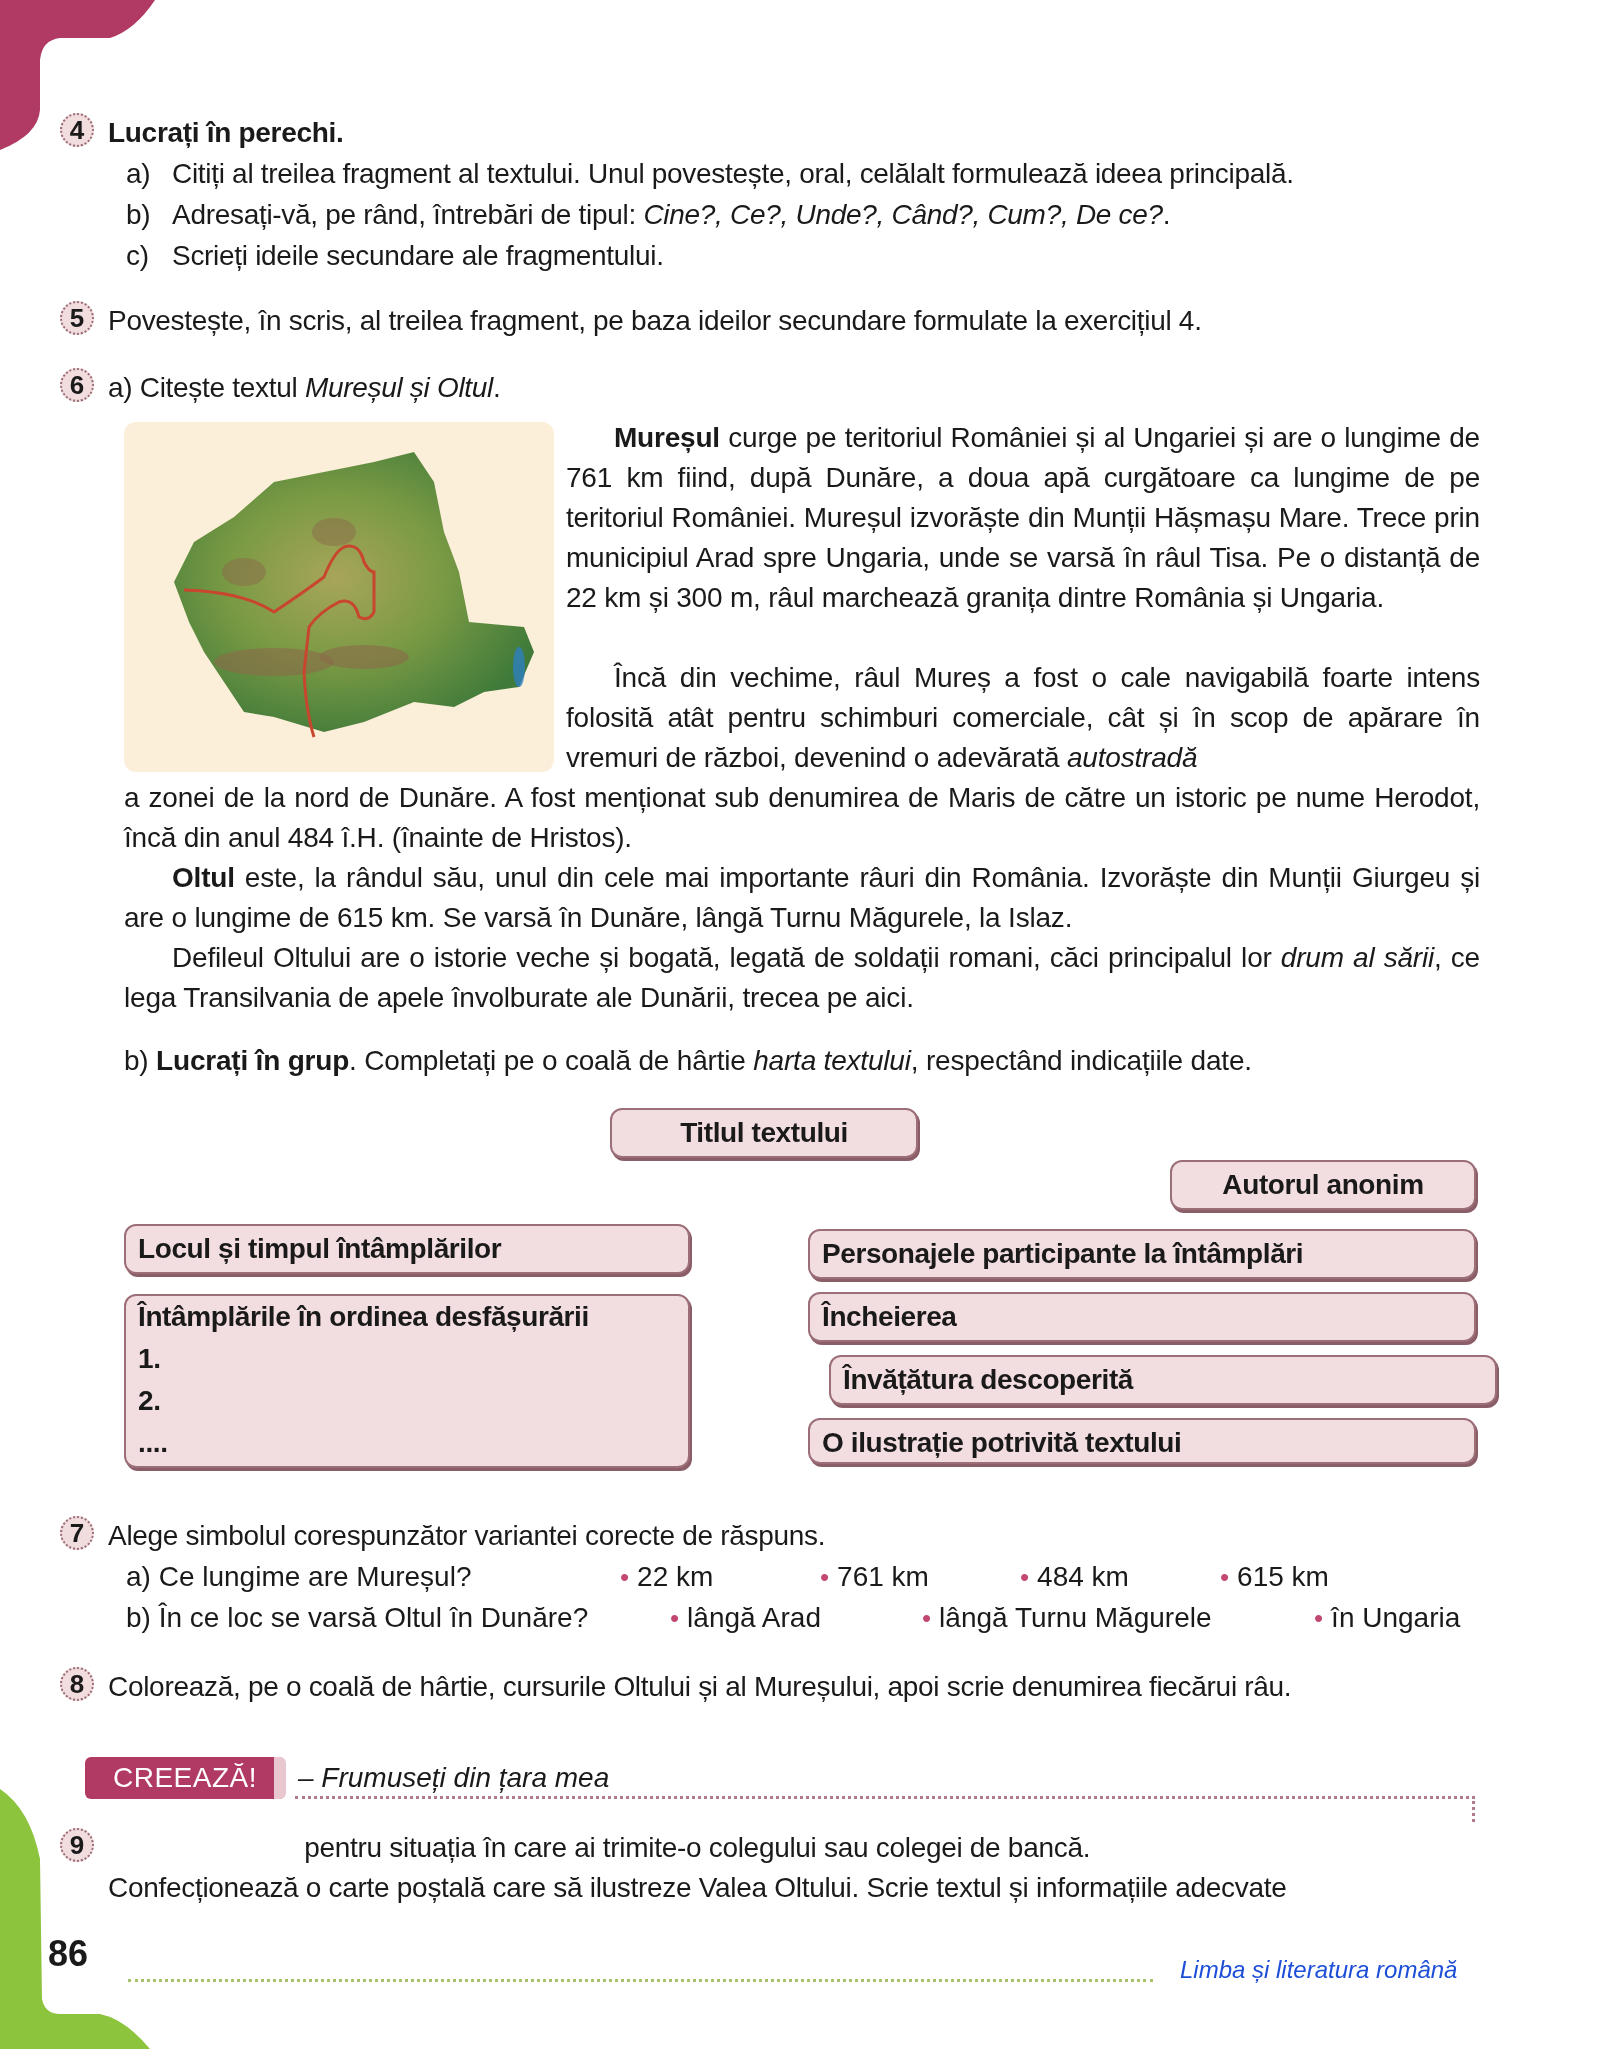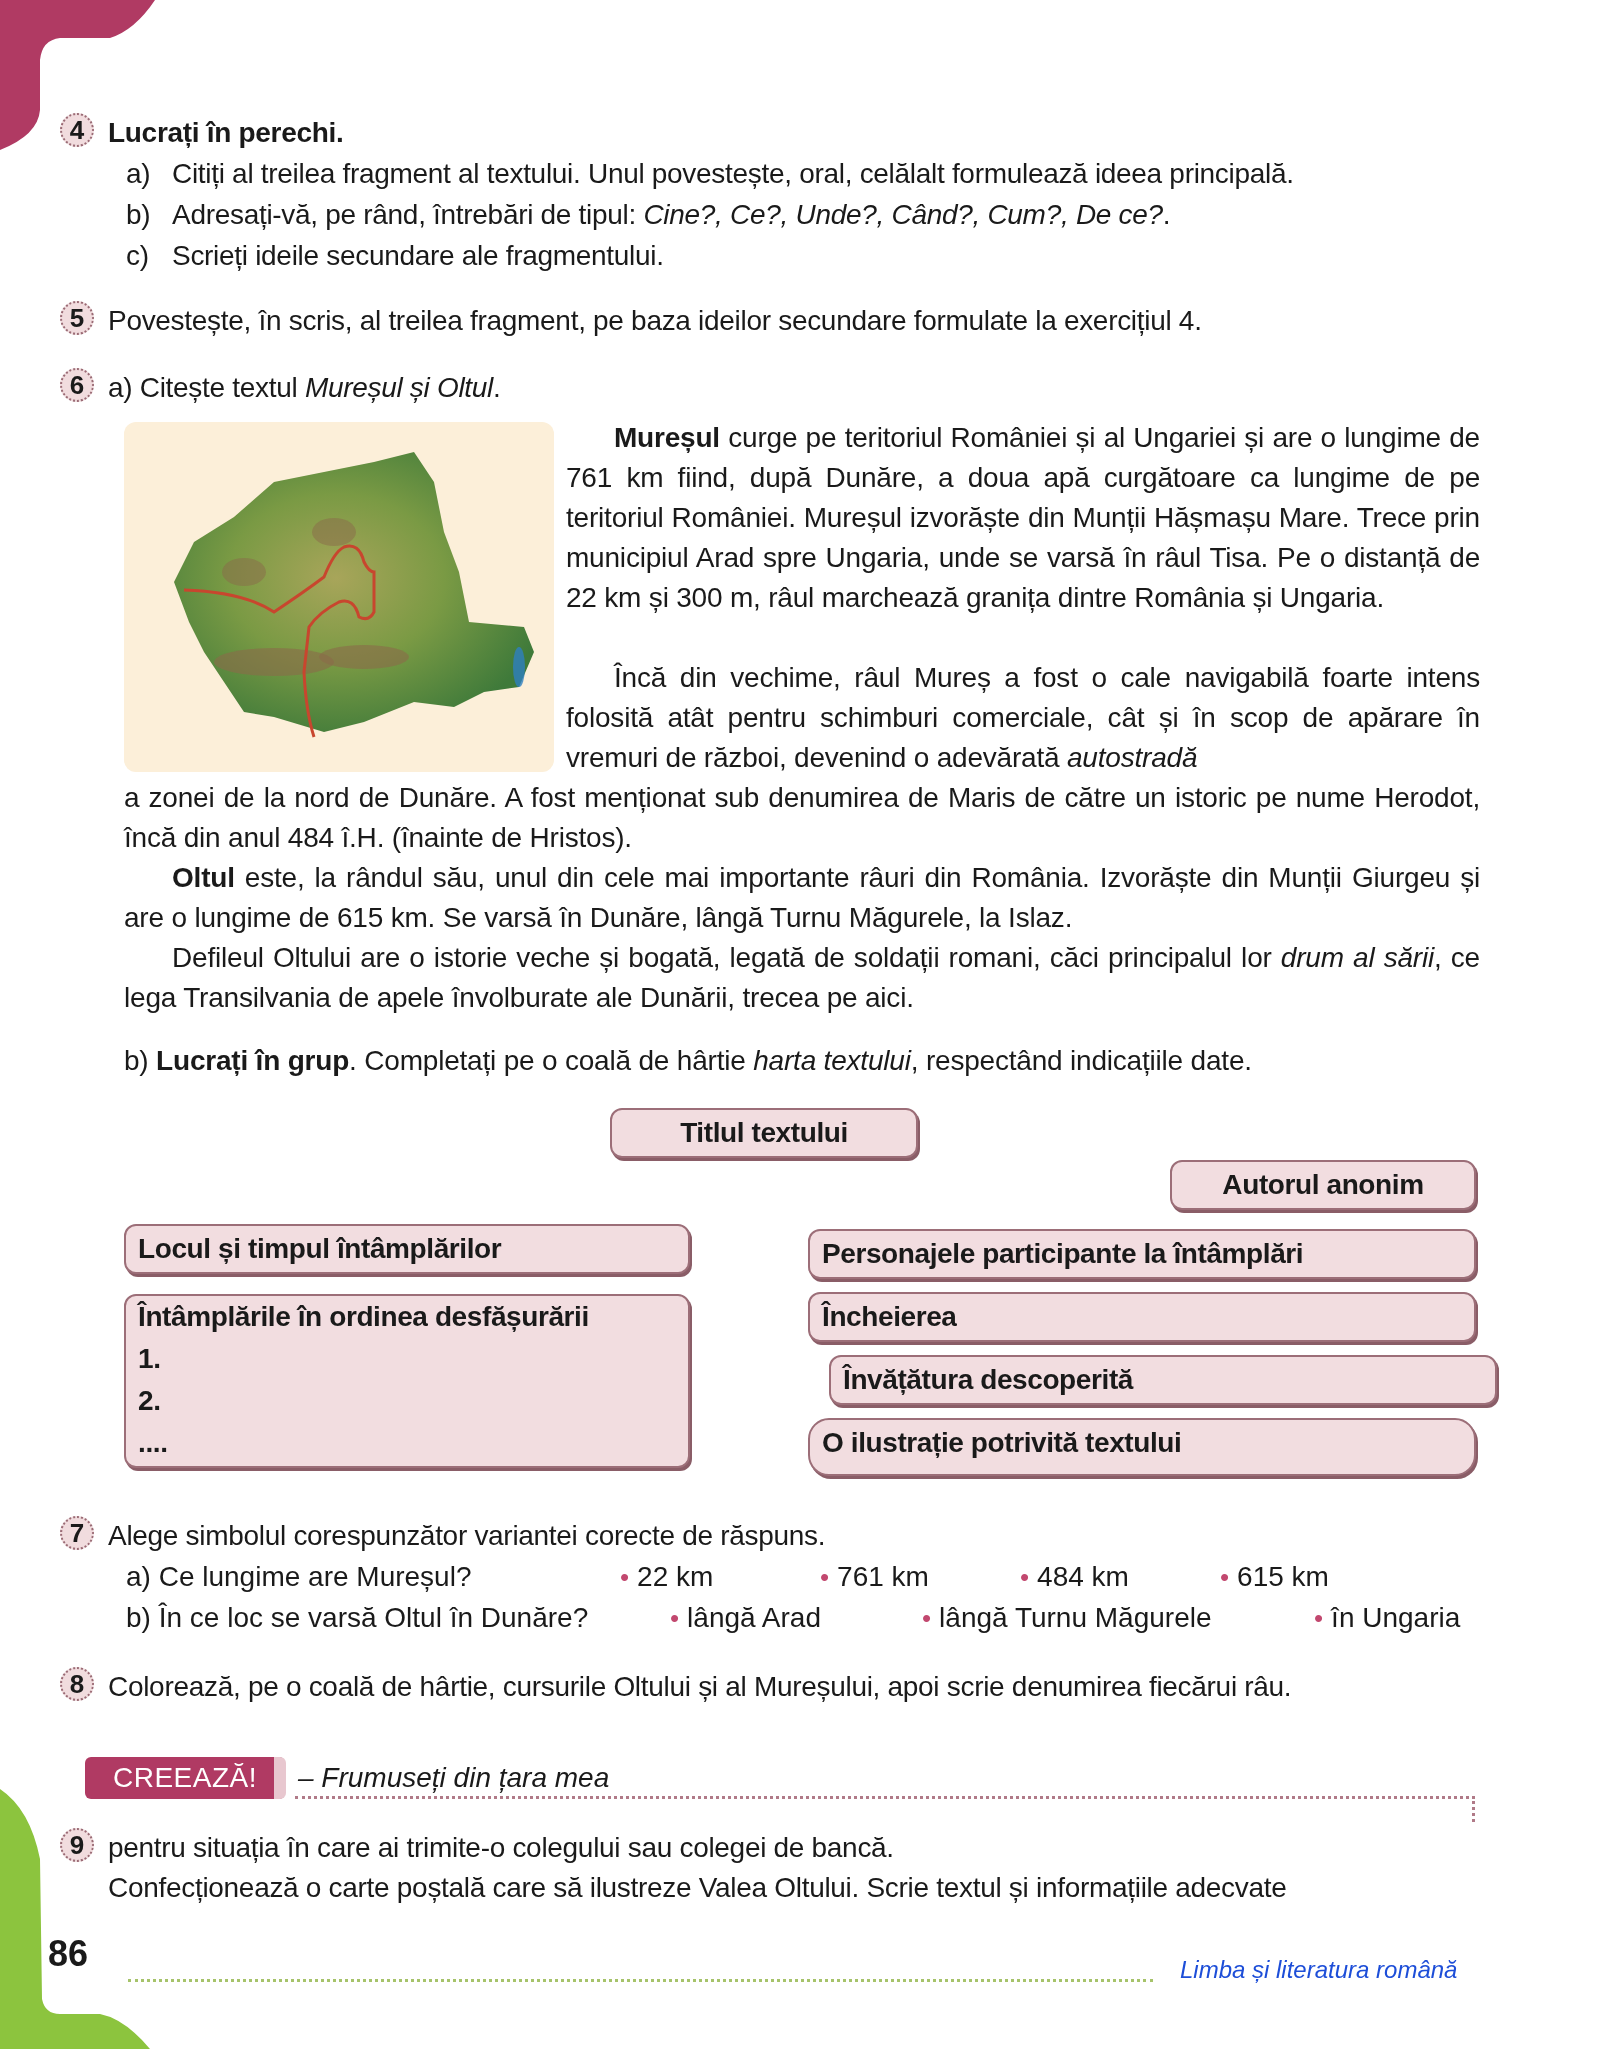--- a/index.html
+++ b/index.html
@@ -11,21 +11,21 @@
 
   .ex { position: absolute; left: 60px; display: flex; align-items: flex-start; }
   .badge {
     width: 34px; height: 34px; border-radius: 50%;
     background: #f1dcde; border: 2px dotted #9a6b75;
     display: flex; align-items: center; justify-content: center;
     font-weight: bold; font-size: 26px; color: #1a1a1a;
     flex-shrink: 0; margin-right: 14px; margin-top: 0px;
     font-family: "Liberation Sans", sans-serif;
   }
-  .txt { font-size: 28px; line-height: 40px; letter-spacing: -0.3px; }
+  .txt { font-size: 28px; line-height: 40px; letter-spacing: -0.3px; text-align: center; }
   .bold { font-weight: bold; }
   .it { font-style: italic; }
 
   .sub { position: absolute; left: 126px; font-size: 28px; line-height: 40px; letter-spacing: -0.3px; }
   .sub .lbl { display: inline-block; width: 46px; }
 
   .map-box {
     position: absolute; left: 124px; top: 422px; width: 430px; height: 350px;
     background: #fcefd9; border-radius: 12px; overflow: hidden;
   }
@@ -141,21 +141,21 @@
 <div class="pbox" style="left:124px; top:1224px; width:566px; height:50px;">Locul și timpul întâmplărilor</div>
 <div class="pbox" style="left:808px; top:1229px; width:668px; height:50px;">Personajele participante la întâmplări</div>
 <div class="pbox" style="left:124px; top:1294px; width:566px; height:174px; line-height:42px; padding-top:0;">
   <div>Întâmplările în ordinea desfășurării</div>
   <div>1.</div>
   <div>2.</div>
   <div>....</div>
 </div>
 <div class="pbox" style="left:808px; top:1292px; width:668px; height:50px;">Încheierea</div>
 <div class="pbox" style="left:808px; top:1355px; width:668px; height:50px;margin-left:21px;">Învățătura descoperită</div>
-<div class="pbox" style="left:808px; top:1418px; width:668px; height:58px;border-radius:21px;">O ilustrație potrivită textului</div>
+<div class="pbox" style="left:808px; top:1418px; width:668px; height:46px;">O ilustrație potrivită textului</div>
 
 <div class="ex" style="top:1516px;">
   <div class="badge">7</div>
   <div class="txt">Alege simbolul corespunzător variantei corecte de răspuns.</div>
 </div>
 <div class="opt-row" style="top:1557px; width:1360px; height:40px;">
   <span class="opt" style="left:0;">a) Ce lungime are Mureșul?</span>
   <span class="opt" style="left:494px;"><span class="dot">•</span><span>22 km</span></span>
   <span class="opt" style="left:694px;"><span class="dot">•</span><span>761 km</span></span>
   <span class="opt" style="left:894px;"><span class="dot">•</span><span>484 km</span></span>

